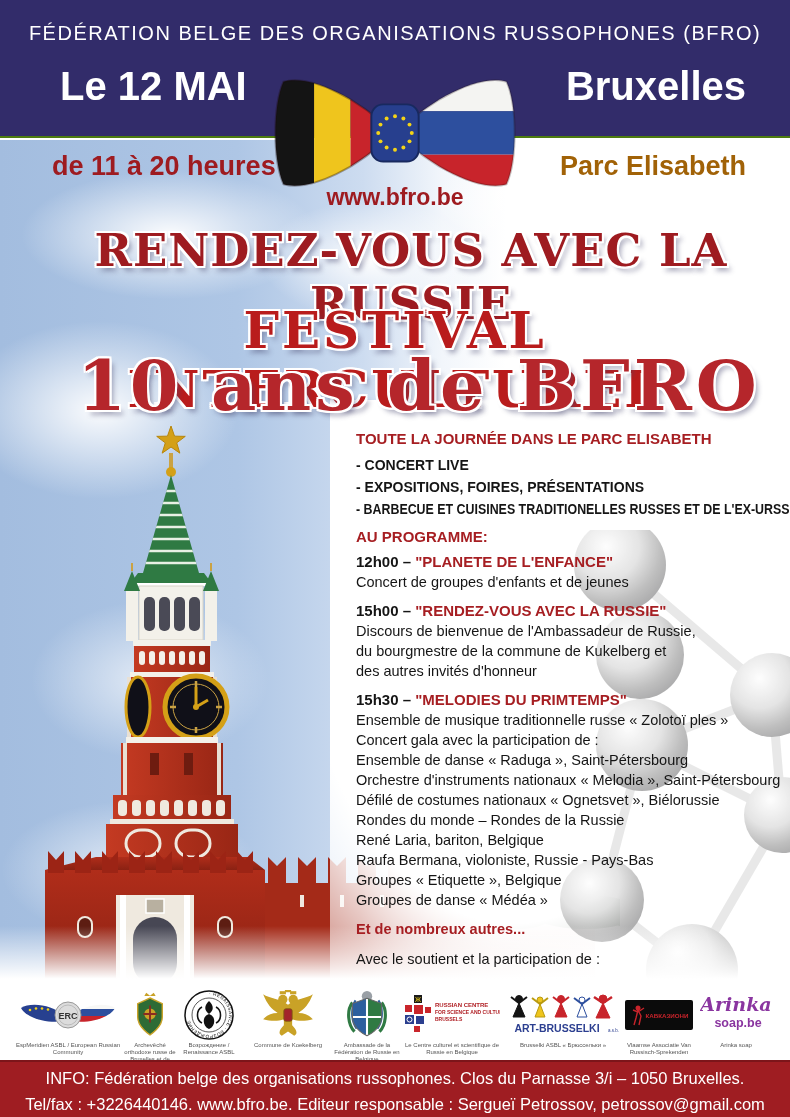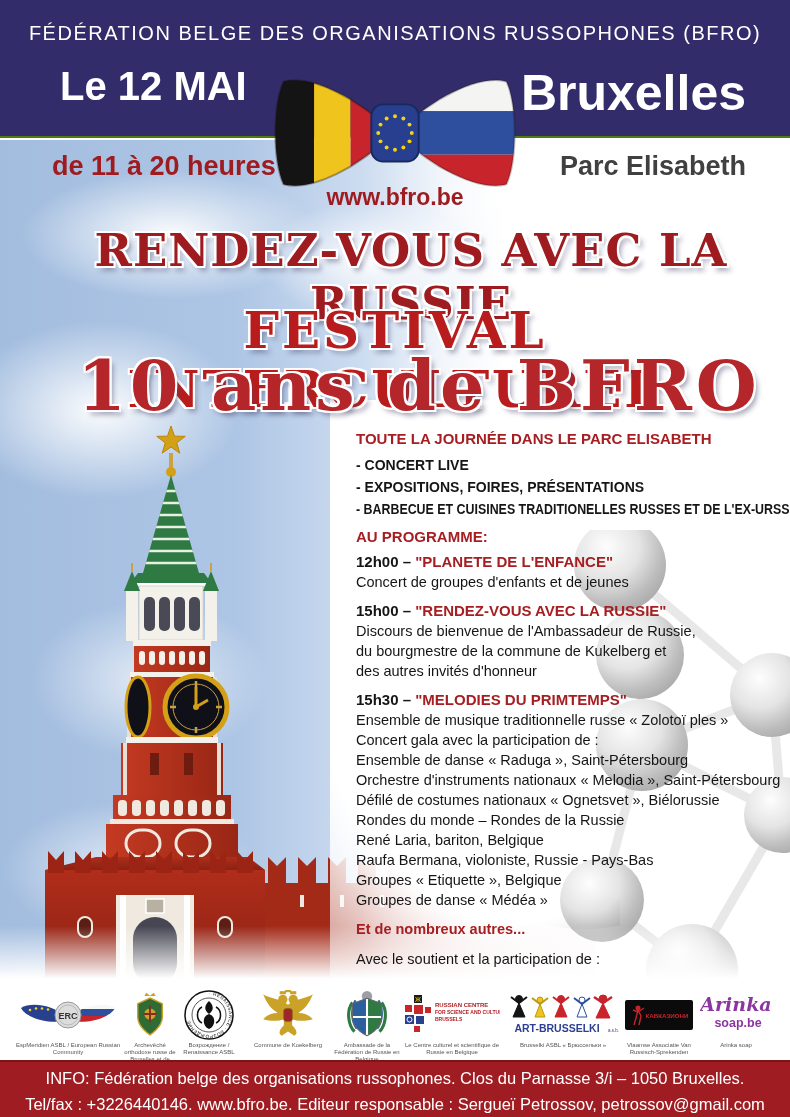--- a/index.html
+++ b/index.html
@@ -3,35 +3,35 @@
 <meta charset="utf-8">
 <style>
   html,body{margin:0;padding:0;}
   body{width:790px;height:1117px;position:relative;overflow:hidden;background:#fff;
        font-family:"Liberation Sans",sans-serif;}
   .abs{position:absolute;}
   
   .band{left:0;top:0;width:790px;height:136px;background:#322c6a;border-bottom:2px solid #4d7c0f;z-index:4;}
   .org{left:0;right:0;top:22px;text-align:center;color:#fff;font-size:20px;letter-spacing:1.5px;}
   .date{left:60px;top:64px;color:#fff;font-size:40px;font-weight:bold;}
-  .city{right:44px;top:64px;color:#fff;font-size:50px;font-weight:bold;}
+  .city{right:44px;top:64px;color:#fff;font-size:40px;font-weight:bold;}
   
   .photo{left:0;top:140px;width:790px;height:846px;z-index:1;
     background:linear-gradient(to right,#a3bddf 0%,#aec6e5 30%,#cddcf0 46%,#f2f6fb 56%,#ffffff 64%);}
   .cloud{border-radius:50%;z-index:1;
     background:radial-gradient(ellipse at center,rgba(255,255,255,.95) 0%,rgba(255,255,255,0) 70%);}
   .whitewash{left:330px;top:400px;width:460px;height:620px;z-index:2;
     background:radial-gradient(ellipse at 40% 30%,#fff 55%,rgba(255,255,255,0) 100%);}
   .fadebottom{left:0;top:926px;width:790px;height:62px;z-index:3;
     background:linear-gradient(to bottom,rgba(255,255,255,0),#fff 85%);}
   .kremlin{left:0;top:425px;width:620px;height:560px;z-index:2;}
   .atomium{left:520px;top:530px;width:270px;height:460px;z-index:2;opacity:.55;}
   
   .hours{left:52px;top:151px;color:#9e1b20;font-size:27px;font-weight:bold;z-index:5;}
-  .venue{right:44px;top:151px;color:#404040;font-size:27px;font-weight:bold;z-index:5;}
+  .venue{right:44px;top:151px;color:#a16207;font-size:27px;font-weight:bold;z-index:5;}
   .site{left:0;right:0;top:184px;text-align:center;color:#9e1b20;font-size:23px;font-weight:bold;z-index:6;}
   .bow{left:265px;top:58px;width:260px;height:148px;z-index:5;}
   
   .bigtitle{left:0;right:0;text-align:center;font-family:"DejaVu Serif",serif;font-weight:bold;z-index:5;
     text-shadow:-2px -2px 0 #fff,2px -2px 0 #fff,-2px 2px 0 #fff,2px 2px 0 #fff,
                 0 -2px 0 #fff,0 2px 0 #fff,-2px 0 0 #fff,2px 0 0 #fff,4px 5px 5px rgba(70,70,110,.45);}
   .t1{top:224px;font-size:45px;color:#9e1b20;letter-spacing:1px;margin-left:32px;}
   .t2{top:301px;font-size:50px;color:#b91c1c;letter-spacing:3px;}
   .t3{top:344px;font-size:70px;color:#b5262b;letter-spacing:4px;margin-left:48px;}
   

